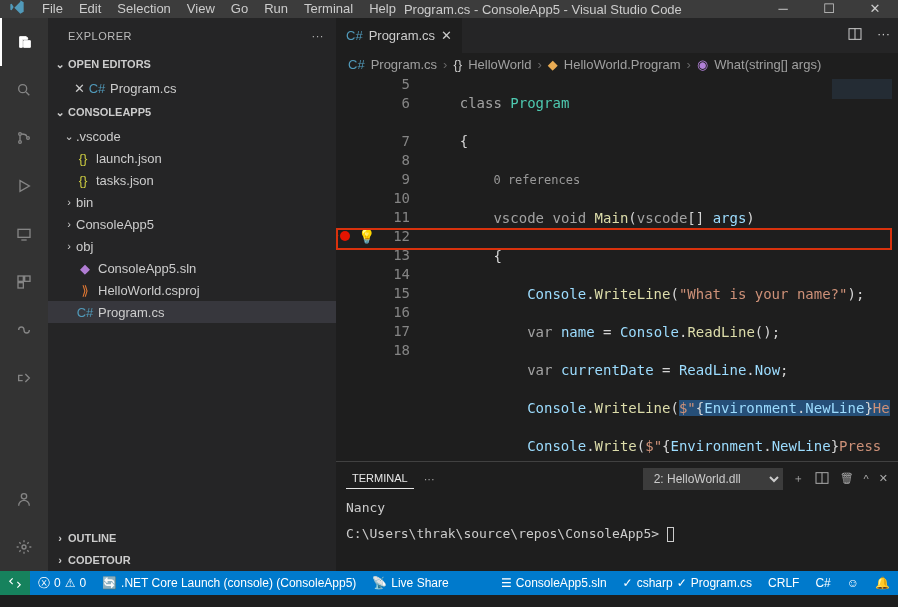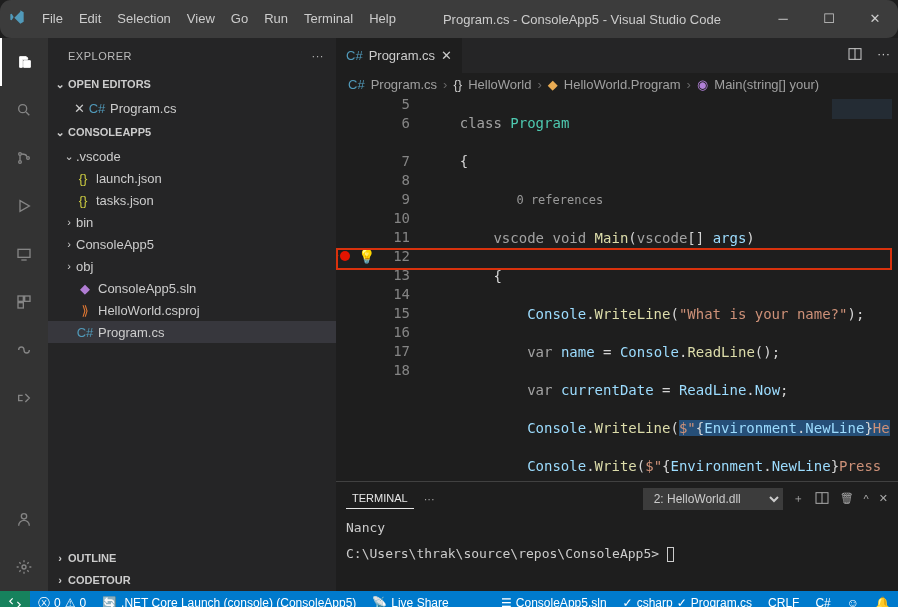--- a/index.html
+++ b/index.html
@@ -1,21 +1,21 @@
 <!DOCTYPE html>
 <html><head>
 <meta charset="utf-8">
 <style>
 * { margin:0; padding:0; box-sizing:border-box; }
 body { font-family:"Segoe UI",Arial,sans-serif; font-size:13px; color:#ccc; background:#1e1e1e; width:898px; height:607px; overflow:hidden; position:relative; }
-.titlebar { height:38px; background:#3c3c3c; display:flex; align-items:center;border-radius:11px; }
+.titlebar { height:18px; background:#3c3c3c; display:flex; align-items:center; }
 .titlebar .logo { width:34px; text-align:center; color:#519aba; font-size:16px; }
 .titlebar .menu { display:flex; }
 .titlebar .menu div { padding:0 8px; line-height:30px; cursor:pointer; }
-.titlebar .title { flex:1; text-align:center; color:#ccc; }
+.titlebar .title { flex:1; text-align:left; color:#ccc; }
 .titlebar .win { display:flex; }
 .titlebar .win div { width:46px; text-align:center; line-height:30px; }
 .main { display:flex; height:553px; }
 .activitybar { width:48px; background:#333; display:flex; flex-direction:column; }
 .activitybar .icon { width:48px; height:48px; display:flex; align-items:center; justify-content:center; color:#858585; cursor:pointer; }
 .activitybar .icon.active { color:#fff; border-left:2px solid #fff; }
 .activitybar .spacer { flex:1; }
 .sidebar { width:288px; background:#252526; display:flex; flex-direction:column; overflow:hidden; }
 .sidebar-title { height:35px; display:flex; align-items:center; justify-content:space-between; padding:0 12px 0 20px; color:#bbb; font-size:11px; letter-spacing:0.5px; }
 .section-head { height:22px; display:flex; align-items:center; padding:0 4px; font-weight:700; font-size:11px; cursor:pointer; }
@@ -40,21 +40,21 @@
 .lines { flex:1; line-height:19px; white-space:pre; overflow:hidden; }
 .bp { width:10px; height:10px; background:#e51400; border-radius:50%; display:inline-block; margin-left:4px; }
 .hl-line { position:absolute; left:0; right:6px; height:22px; border:2px solid #d9320d; top:153px; pointer-events:none; }
 .arrow-svg { position:absolute; pointer-events:none; top:112px; left:-136px; }
 .bulb { color:#ffcc00; }
 .kw { color:#a3a3a3; }
 .cls { color:#4ec9b0; }
 .mtd { color:#dcdcaa; }
 .str { color:#ce9178; }
 .var { color:#9cdcfe; }
-.ref { color:#999; font-size:12px;margin-left:23px; }
+.ref { color:#999; font-size:12px; }
 .punct { color:#d4d4d4; }
 .sel { background:#264f78; }
 .terminal { border-top:1px solid #414141; background:#1e1e1e; display:flex; flex-direction:column; height:110px; }
 .term-head { height:33px; display:flex; align-items:center; padding:0 10px; gap:10px; color:#aaa; font-size:11px; }
 .term-head .label { padding:4px 6px; }
 .term-head .label.active { color:#e7e7e7; border-bottom:1px solid #e7e7e7; }
 .term-head select { background:#3c3c3c; color:#ccc; border:1px solid #3c3c3c; padding:2px 6px; font-size:12px; width:140px; }
 .term-head .spacer { flex:1; }
 .term-body { flex:1; padding:4px 10px; font-family:Consolas,monospace; color:#ccc; font-size:13px; line-height:18px; }
 .term-body .cursor { display:inline-block; width:7px; height:15px; border:1px solid #ccc; vertical-align:middle; }
@@ -246,21 +246,21 @@
       <span style="color:#519aba">C#</span>
       <span>Program.cs</span>
       <span class="sep">›</span>
       <span style="color:#ccc">{}</span>
       <span>HelloWorld</span>
       <span class="sep">›</span>
       <span style="color:#e8ab53">◆</span>
       <span>HelloWorld.Program</span>
       <span class="sep">›</span>
       <span style="color:#b180d7">◉</span>
-      <span>Main(string[] your)</span>
+      <span>What(string[] args)</span>
     </div>
     <div class="code">
       <div class="hl-line"></div>
       <svg class="arrow-svg" width="180" height="60">
         <defs>
             <marker id="ah" markerWidth="8" markerHeight="8" refX="6" refY="3" orient="auto">
               <path d="M0,0 L7,3 L0,6 z" fill="#d9320d"></path>
             </marker>
           </defs>
         <line x1="6" y1="6" x2="136" y2="48" stroke="#d9320d" stroke-width="3" marker-end="url(#ah)"></line>

